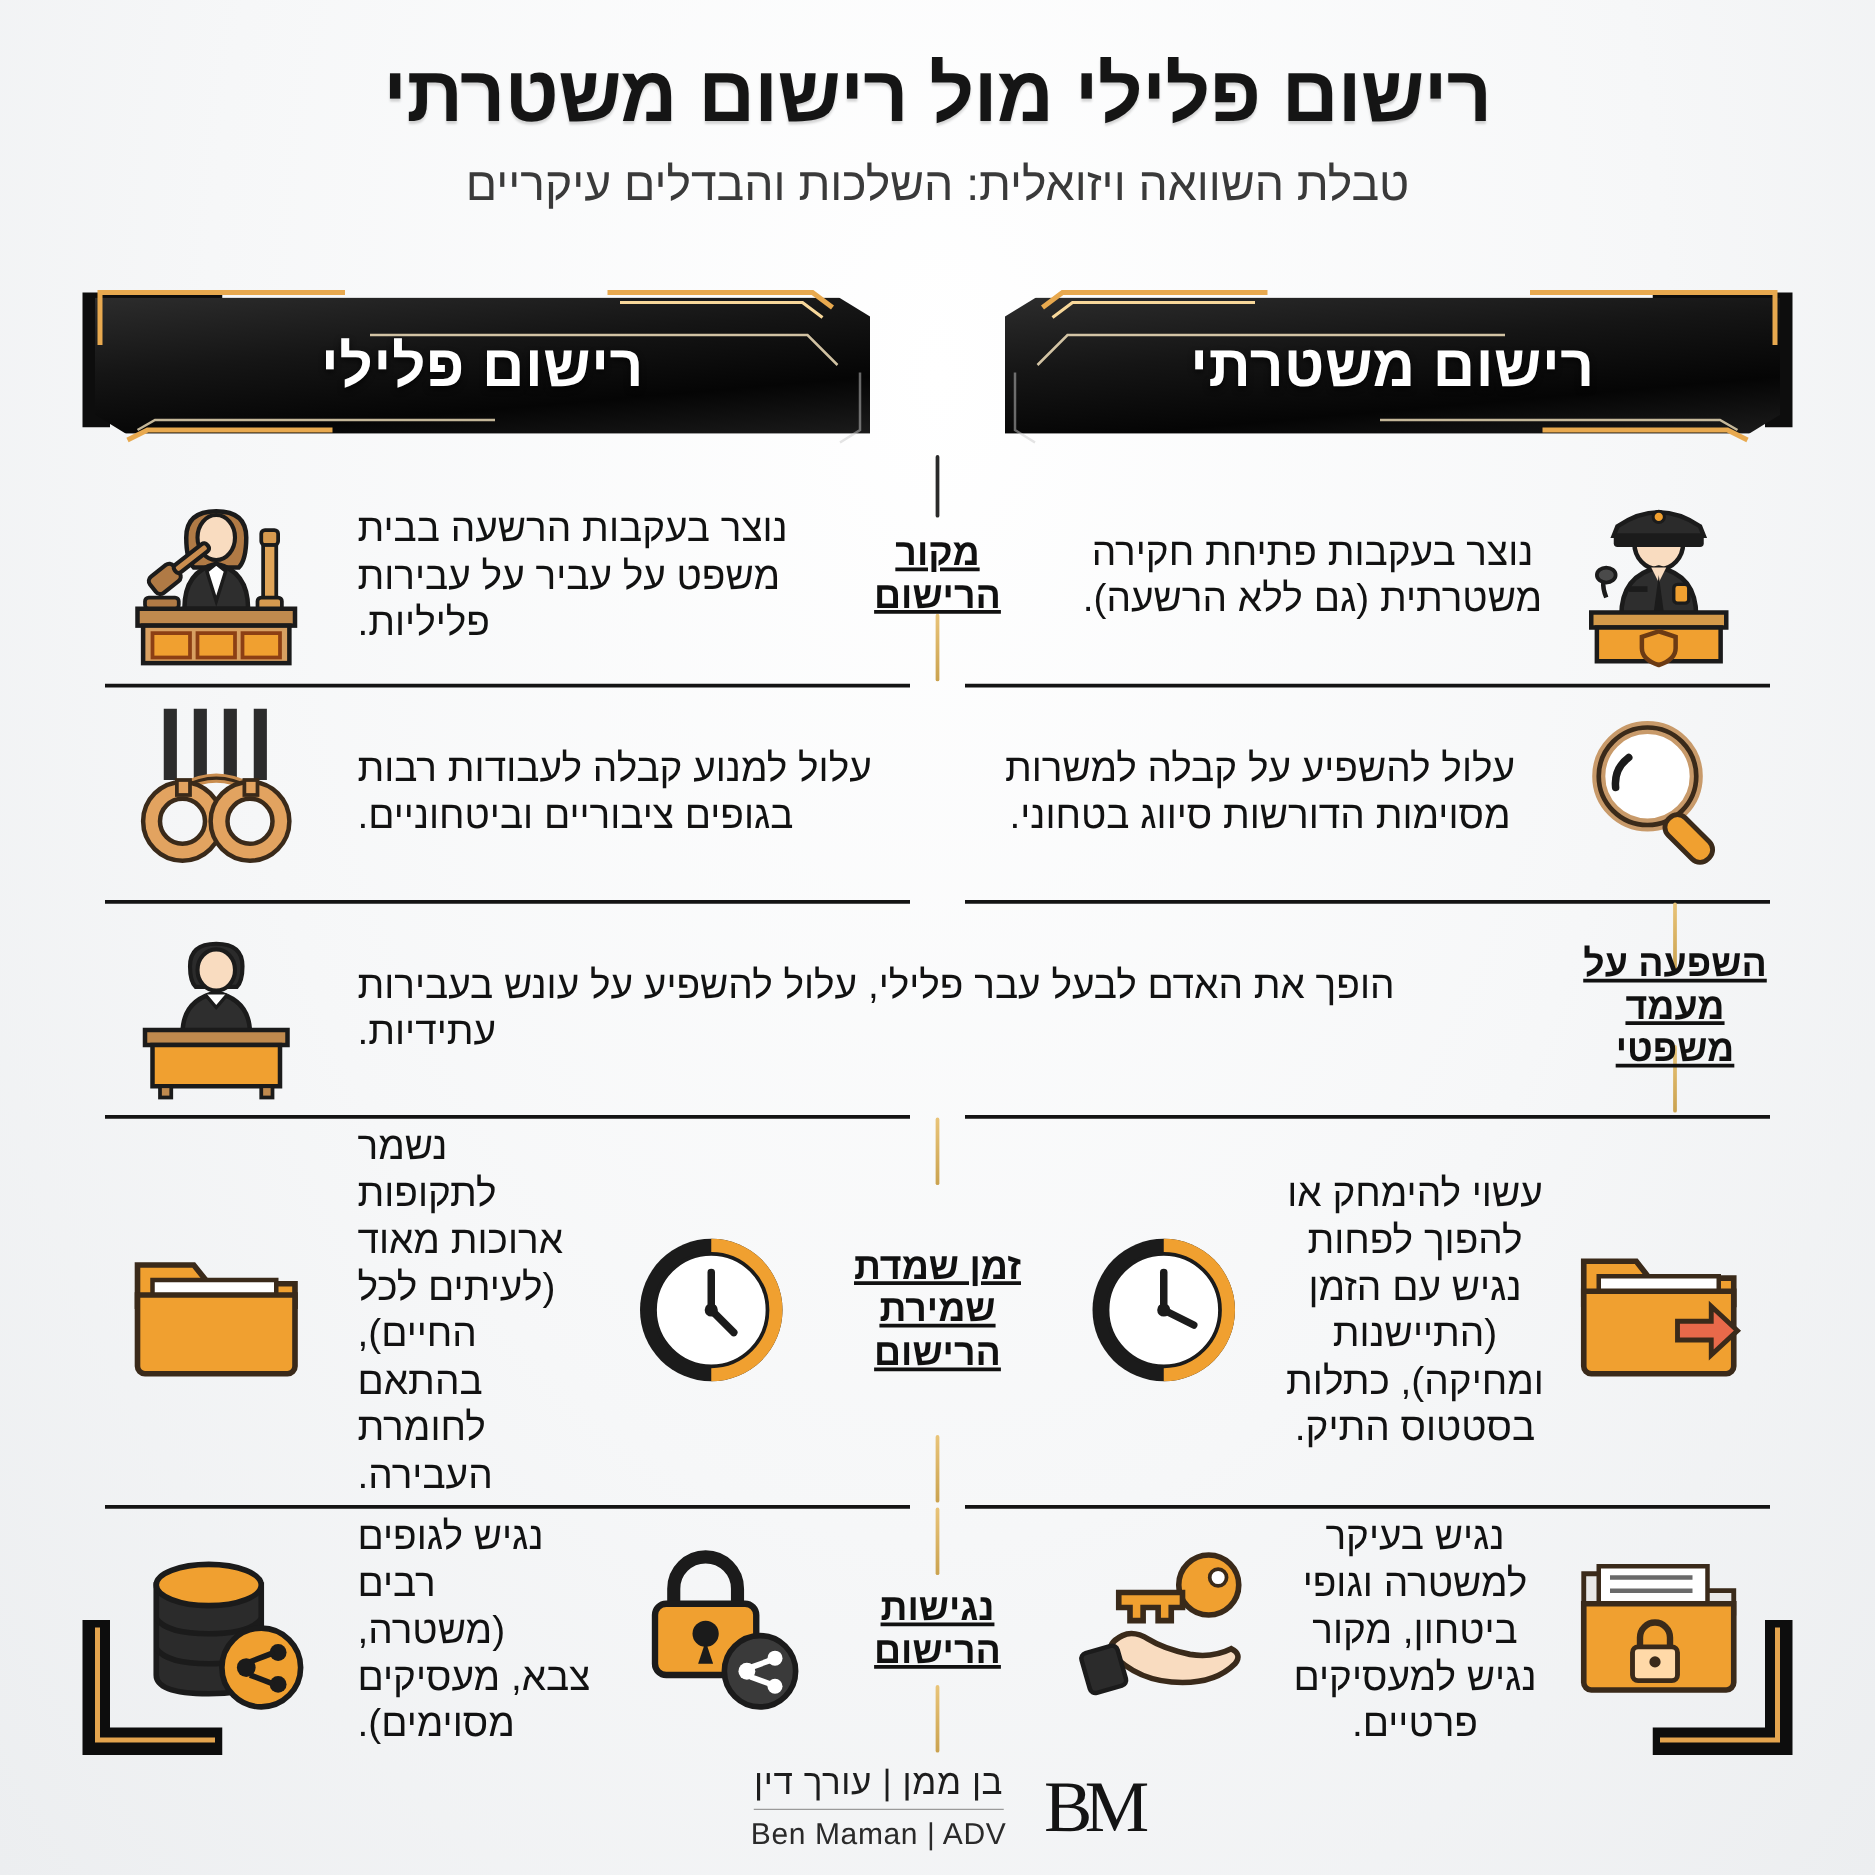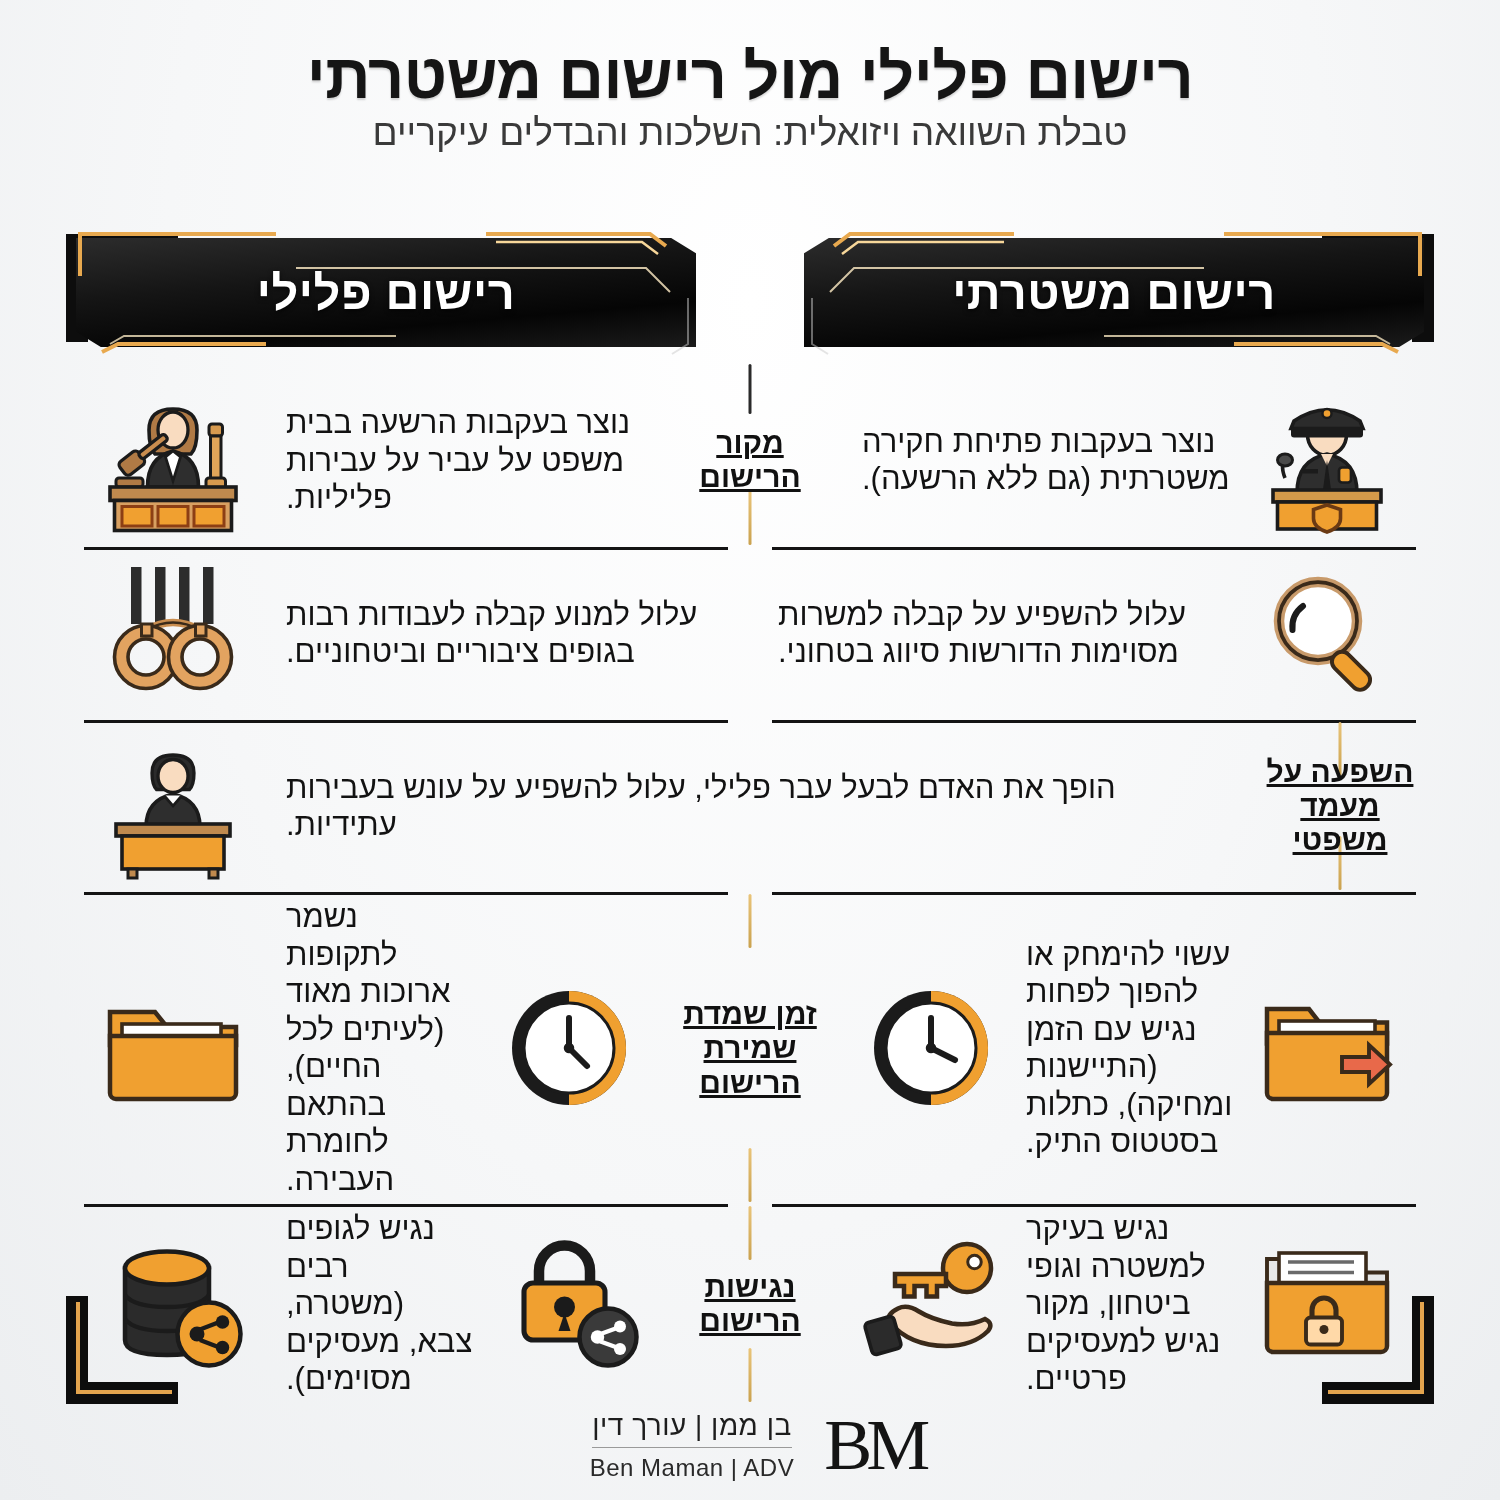--- a/index.html
+++ b/index.html
@@ -36,21 +36,21 @@
   .main-title {
     font-size: 63px;
     font-weight: bold;
     color: #151515;
     letter-spacing: -0.5px;
     line-height: 1.08;
     text-shadow: 0 2px 2px rgba(0,0,0,0.16);
     white-space: nowrap;
   }
   .sub-title {
-    margin-top: 3px;
+    margin-top: 18px;
     font-size: 37px;
     font-weight: normal;
     color: #3a3a3a;
     line-height: 1.1;
     white-space: nowrap;
   }
 
   
   .frame-corner {
     position: absolute;
@@ -149,21 +149,21 @@
   .cell.side-right { flex-direction: row; justify-content: flex-start; }
   .cell.side-left  { flex-direction: row-reverse; justify-content: flex-start; }
 
   .cell-text {
     flex: 1 1 auto;
     font-size: 31px;
     line-height: 1.21;
     color: #121212;
     font-weight: 500;
   }
-  .cell.side-right .cell-text { text-align: left; padding-left: 6px; }
+  .cell.side-right .cell-text { text-align: center; padding-left: 6px; }
   .cell.side-left  .cell-text { text-align: left;  padding-right: 6px; margin-left: 24px; }
   .cell-text b { font-weight: bold; }
 
   .cell-icon {
     flex: 0 0 auto;
     width: 150px;
     height: 150px;
     display: flex;
     align-items: center;
     justify-content: center;
@@ -231,21 +231,21 @@
   .logo-en {
     margin-top: 6px;
     font-size: 24px;
     color: #2a2a2a;
     letter-spacing: 0.5px;
     direction: ltr;
     white-space: nowrap;
   }
   .logo-mark {
     font-family: "Liberation Serif", "DejaVu Serif", serif;
-    font-size: 72px;
+    font-size: 58px;
     line-height: 0.85;
     color: #141414;
     letter-spacing: -6px;
     direction: ltr;
   }
 </style>
 </head>
 <body>
 
 <div class="poster">

